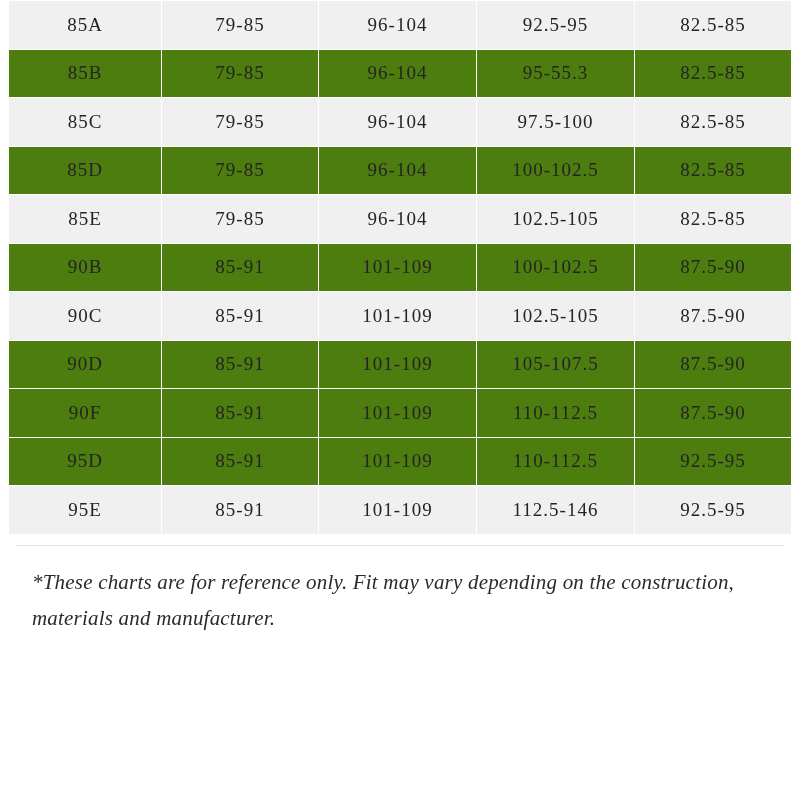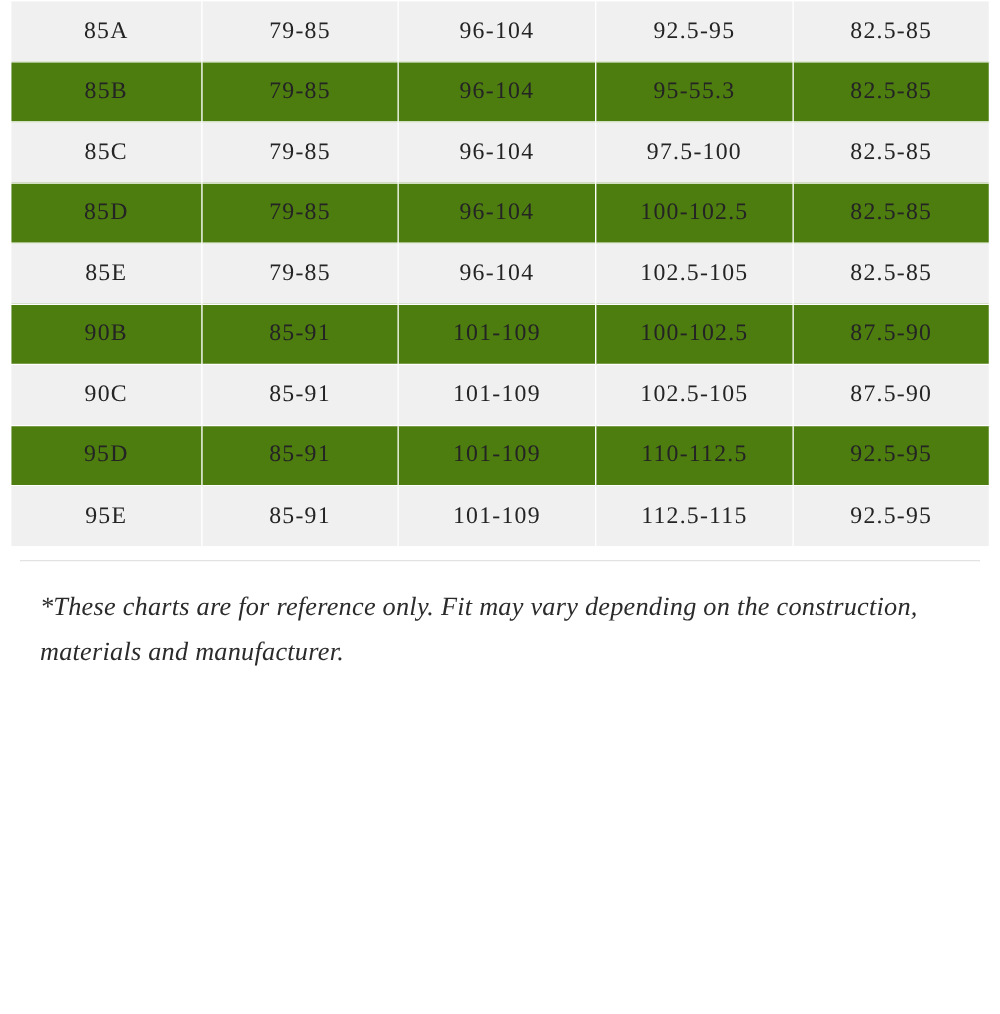--- a/index.html
+++ b/index.html
@@ -123,31 +123,45 @@
         <td class="col4">87.5-90</td>
       </tr>
       <tr>
         <td class="col0">90C</td>
         <td class="col1">85-91</td>
         <td class="col2">101-109</td>
         <td class="col3">102.5-105</td>
         <td class="col4">87.5-90</td>
       </tr>
       <tr class="alt">
+        <td class="col0">90D</td>
+        <td class="col1">85-91</td>
+        <td class="col2">101-109</td>
+        <td class="col3">105-107.5</td>
+        <td class="col4">87.5-90</td>
+      </tr>
+      <tr class="alt">
+        <td class="col0">90F</td>
+        <td class="col1">85-91</td>
+        <td class="col2">101-109</td>
+        <td class="col3">110-112.5</td>
+        <td class="col4">87.5-90</td>
+      </tr>
+      <tr class="alt">
         <td class="col0">95D</td>
         <td class="col1">85-91</td>
         <td class="col2">101-109</td>
         <td class="col3">110-112.5</td>
         <td class="col4">92.5-95</td>
       </tr>
       <tr>
         <td class="col0">95E</td>
         <td class="col1">85-91</td>
         <td class="col2">101-109</td>
-        <td class="col3">112.5-115</td>
+        <td class="col3">112.5-146</td>
         <td class="col4">92.5-95</td>
       </tr>
     </tbody>
   </table>
 
   <div class="footnote-wrap">
     <div class="footnote">*These charts are for reference only. Fit may vary depending on the construction, materials and manufacturer.</div>
   </div>
 
 </div>

